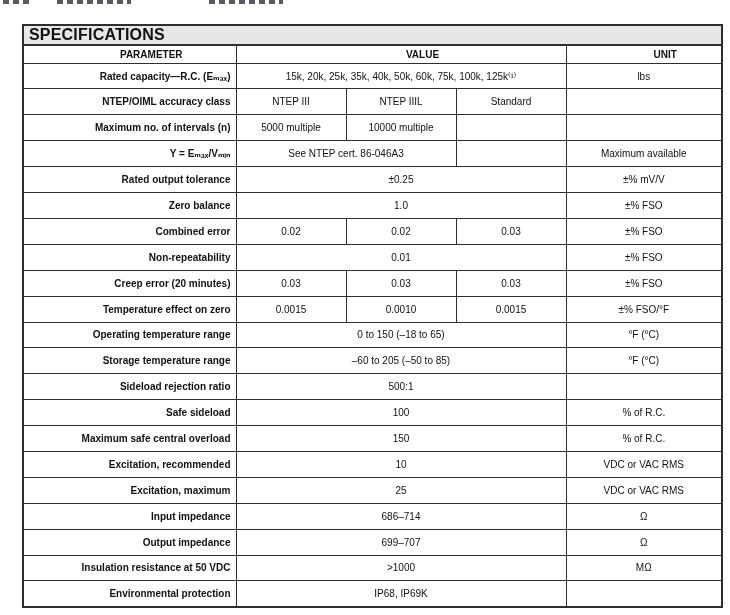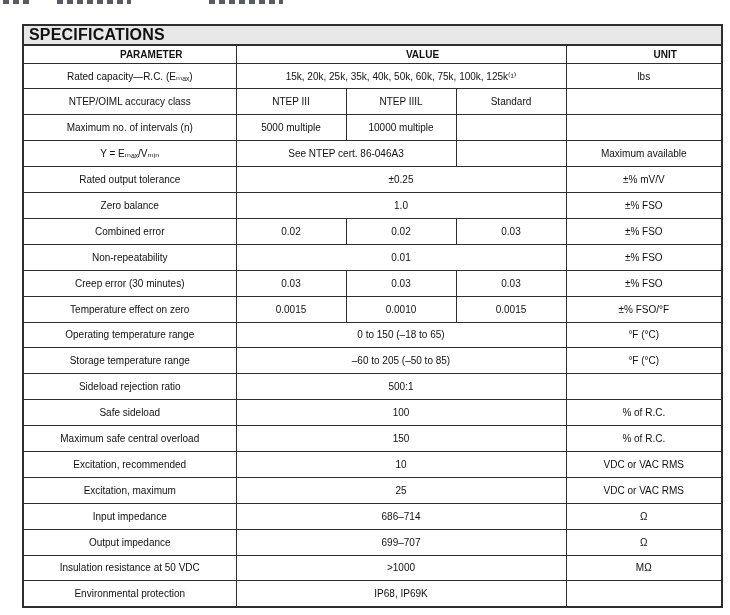--- a/index.html
+++ b/index.html
@@ -58,22 +58,22 @@
   }
   tr.head-row th{
     height:17px;
     text-align:center;
     font-weight:bold;
     font-size:10px;
     padding-left:48px;
   }
   tbody tr{height:21px;}
   td.param{
-    text-align:center;
-    font-weight:normal;
+    text-align:right;
+    font-weight:bold;
   }
   td.val,td.unit{
     text-align:center;
     font-weight:normal;
   }
 </style>
 </head>
 <body>
 
 <div>
@@ -142,21 +142,21 @@
         <td class="val" colspan="1">0.02</td>
         <td class="val" colspan="1">0.03</td>
         <td class="unit">±% FSO</td>
       </tr>
       <tr>
         <td class="param">Non-repeatability</td>
         <td class="val" colspan="3">0.01</td>
         <td class="unit">±% FSO</td>
       </tr>
       <tr>
-        <td class="param">Creep error (30 minutes)</td>
+        <td class="param">Creep error (20 minutes)</td>
         <td class="val" colspan="1">0.03</td>
         <td class="val" colspan="1">0.03</td>
         <td class="val" colspan="1">0.03</td>
         <td class="unit">±% FSO</td>
       </tr>
       <tr>
         <td class="param">Temperature effect on zero</td>
         <td class="val" colspan="1">0.0015</td>
         <td class="val" colspan="1">0.0010</td>
         <td class="val" colspan="1">0.0015</td>

